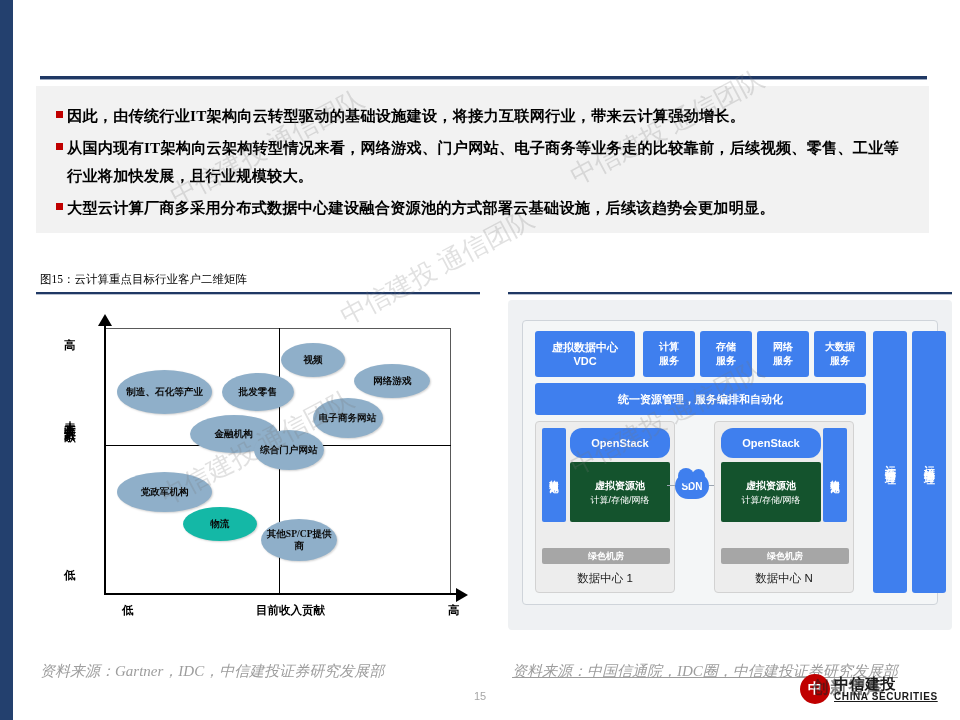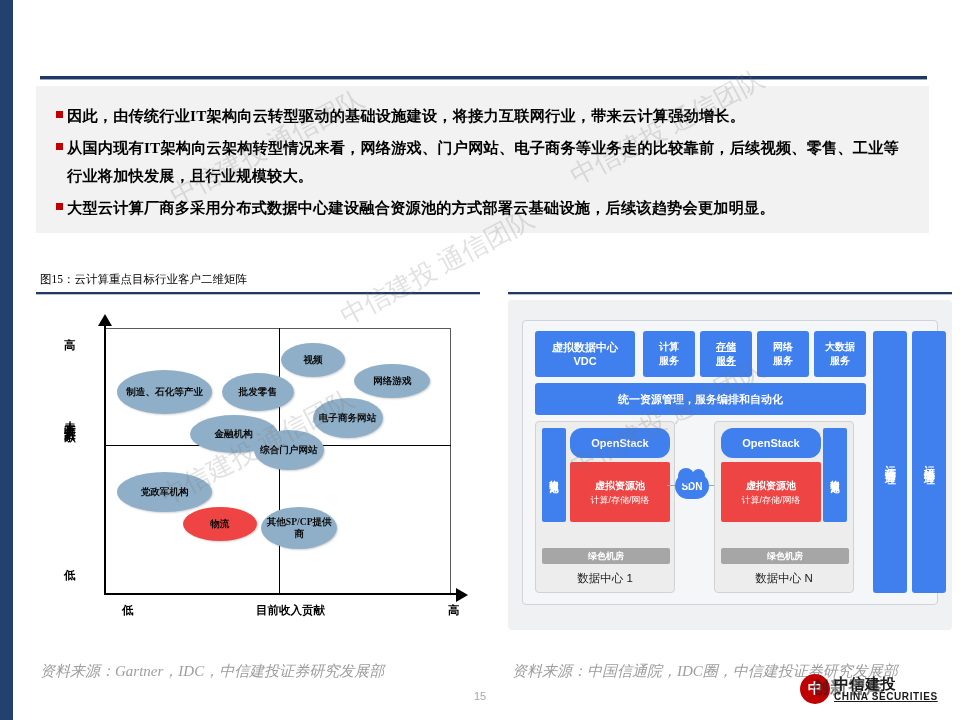--- a/index.html
+++ b/index.html
@@ -196,21 +196,21 @@
     display: flex; flex-direction: column;
     align-items: center; justify-content: center;
     text-align: center;
     font-family: "Liberation Sans", "DejaVu Sans", sans-serif;
     font-weight: bold;
     color: #ffffff;
   }
   .svc-top { top: 10px; height: 46px; font-size: 10px; line-height: 14px; }
   .vdc   { left: 12px;  width: 100px; font-size: 11px; }
   .svc1  { left: 120px; width: 52px; }
-  .svc2  { left: 177px; width: 52px; text-decoration: underline; }
+  .svc2  { left: 177px; width: 52px; }
   .svc3  { left: 234px; width: 52px; }
   .svc4  { left: 291px; width: 52px; }
   .unified {
     left: 12px; top: 62px; width: 331px; height: 32px;
     font-size: 11px;
   }
   .sidecol {
     top: 10px; width: 34px; height: 262px;
     font-size: 11px; line-height: 17px;
     writing-mode: vertical-rl; letter-spacing: 3px;
@@ -256,21 +256,21 @@
   .ostack {
     position: absolute; top: 6px; height: 30px;
     background: #3f7fee; color: #fff;
     display: flex; align-items: center; justify-content: center;
     font-size: 11px; font-weight: bold;
     font-family: "Liberation Sans", "DejaVu Sans", sans-serif;
     border-radius: 12px;
   }
   .vpool {
     position: absolute; top: 40px; height: 60px;
-    background: #ef4444; color: #fff;
+    background: #14532d; color: #fff;
     display: flex; flex-direction: column;
     align-items: center; justify-content: center;
     font-family: "Liberation Sans", "DejaVu Sans", sans-serif;
     border-radius: 2px;
   }
   .vpool .l1 { font-size: 10px; font-weight: bold; line-height: 15px; }
   .vpool .l2 { font-size: 9px; line-height: 14px; }
   .dc1 .ostack, .dc1 .vpool { left: 34px; width: 100px; }
   .dc2 .ostack, .dc2 .vpool { left: 6px;  width: 100px; }
 
@@ -295,21 +295,21 @@
   .sdn-line.l { left: 144px; width: 9px; }
   .sdn-line.r { left: 186px; width: 9px; }
 
   
   .source {
     position: absolute;
     font-size: 15px; font-style: italic; color: #9d9d9d;
     font-family: "Liberation Serif", "DejaVu Serif", serif;
   }
   .source.left  { left: 40px;  top: 662px; }
-  .source.right { left: 512px; top: 662px; }
+  .source.right { left: 512px; top: 662px; text-decoration: underline; }
   .page-num {
     position: absolute; left: 0; top: 690px; width: 960px;
     text-align: center;
     font-size: 11px; color: #a6a6a6;
     font-family: "Liberation Sans", "DejaVu Sans", sans-serif;
   }
 
   .logo {
     position: absolute; left: 800px; top: 674px;
     display: flex; align-items: center;
@@ -427,24 +427,24 @@
         </div>
         <div class="bubble" style="background: rgb(143, 175, 201); width: 88px; height: 38px; left: 153.65px; top: 115px;">
           <span style="padding: 0px 4px;">金融机构</span>
         </div>
         <div class="bubble" style="background: rgb(143, 175, 201); width: 70px; height: 40px; left: 217.85px; top: 129.9px; text-align: center;">
           <span style="padding: 0px 4px;">综合门户网站</span>
         </div>
         <div class="bubble" style="background: rgb(143, 175, 201); width: 95px; height: 40px; left: 81.15px; top: 172.3px;">
           <span style="padding: 0px 4px;">党政军机构</span>
         </div>
-        <div class="bubble" style="background: #ef4444; width: 74px; height: 34px; left: 146.85px; top: 207.1px;">
+        <div class="bubble" style="background: #14b8a6; width: 74px; height: 34px; left: 146.85px; top: 207.1px;">
           <span style="padding: 0px 4px;">物流</span>
         </div>
-        <div class="bubble" style="background: rgb(143, 175, 201); width: 76px; height: 42px; left: 225.2px; top: 207px;">
+        <div class="bubble" style="background: rgb(143, 175, 201); width: 76px; height: 42px; left: 225.2px; top: 219px;">
           <span style="padding: 0px 4px;">其他SP/CP提供商</span>
         </div>
       </div>
   </div>
 
   <div class="diagram">
     <div class="dg-inner">
 
       <div class="bx blue svc-top vdc">
         <div>虚拟数据中心</div>

